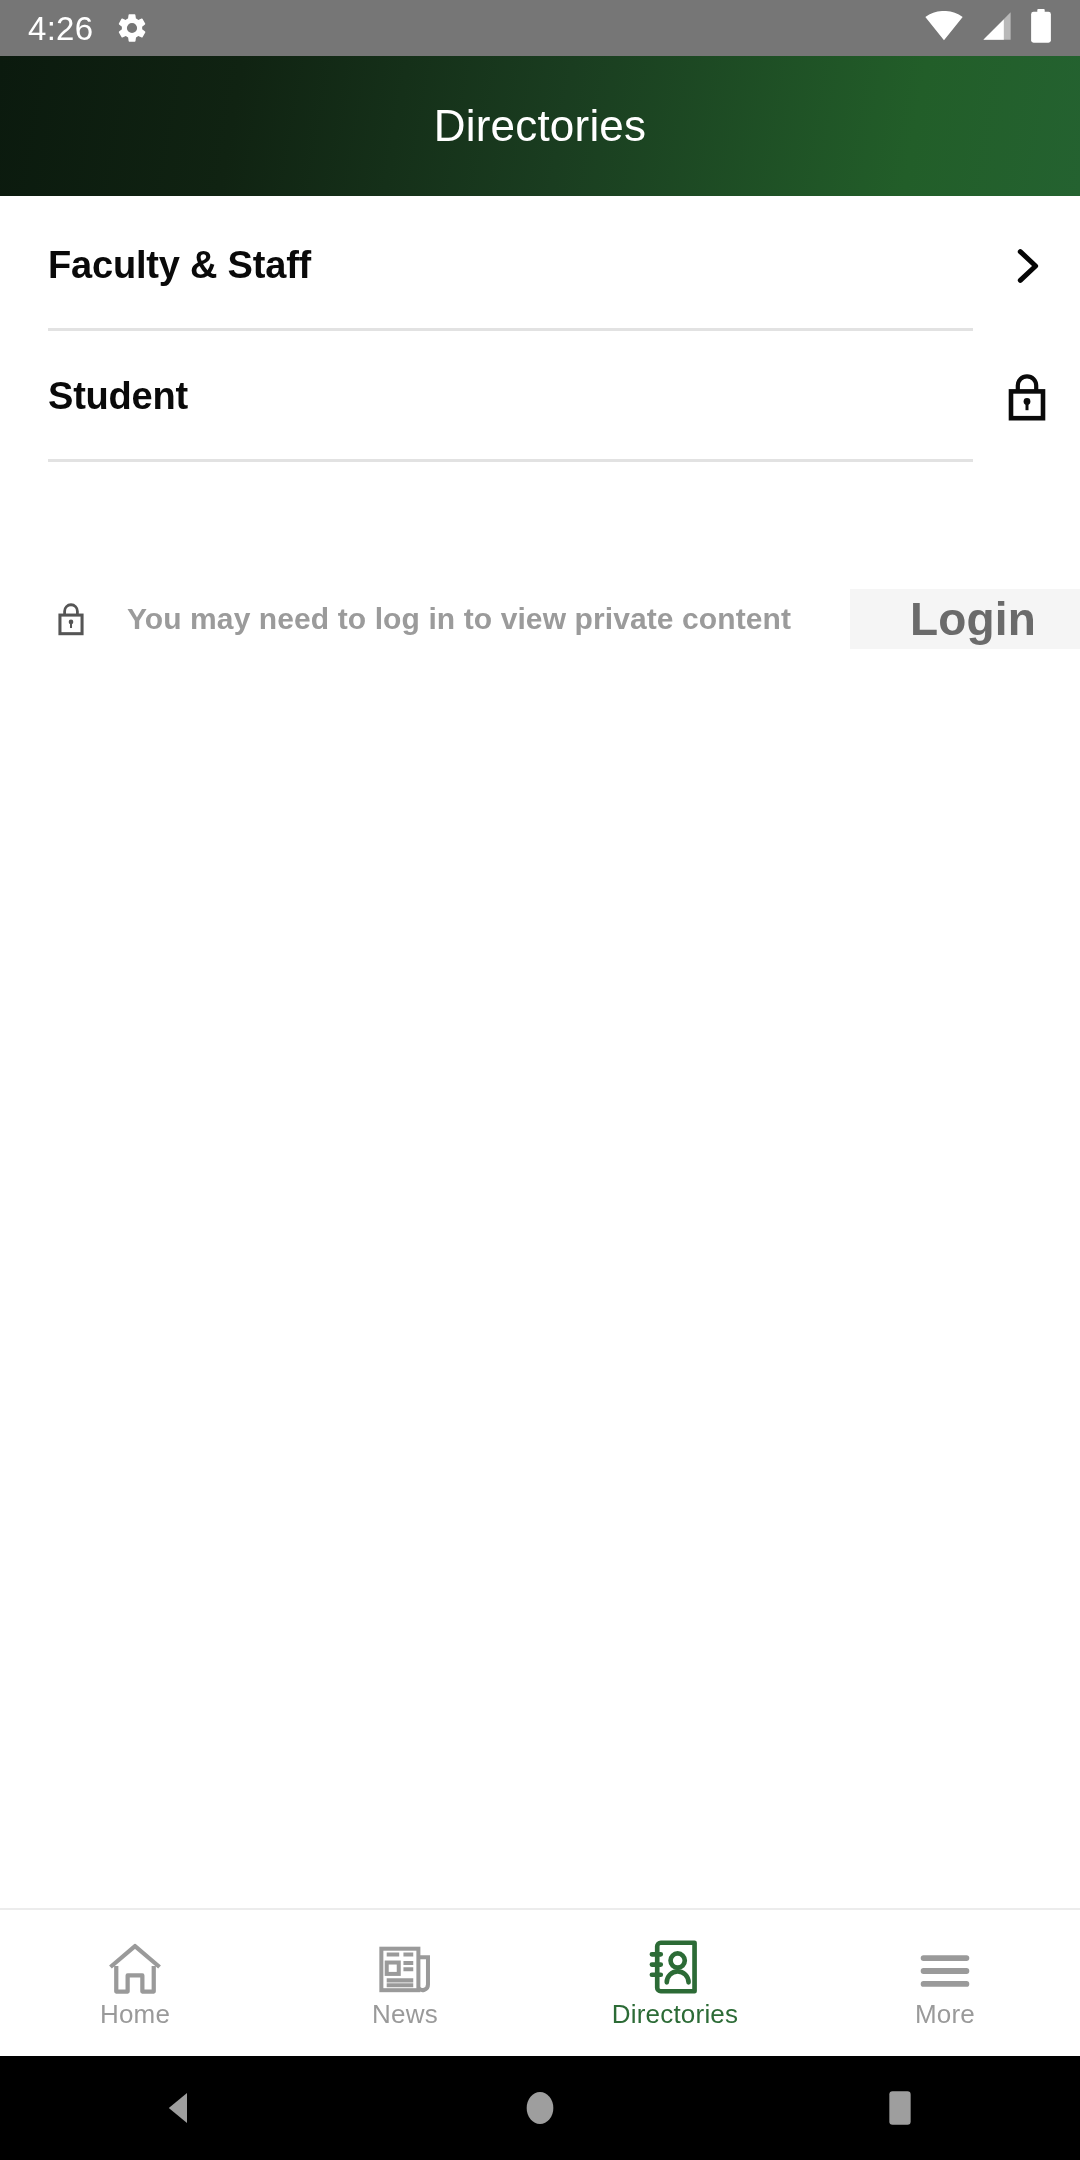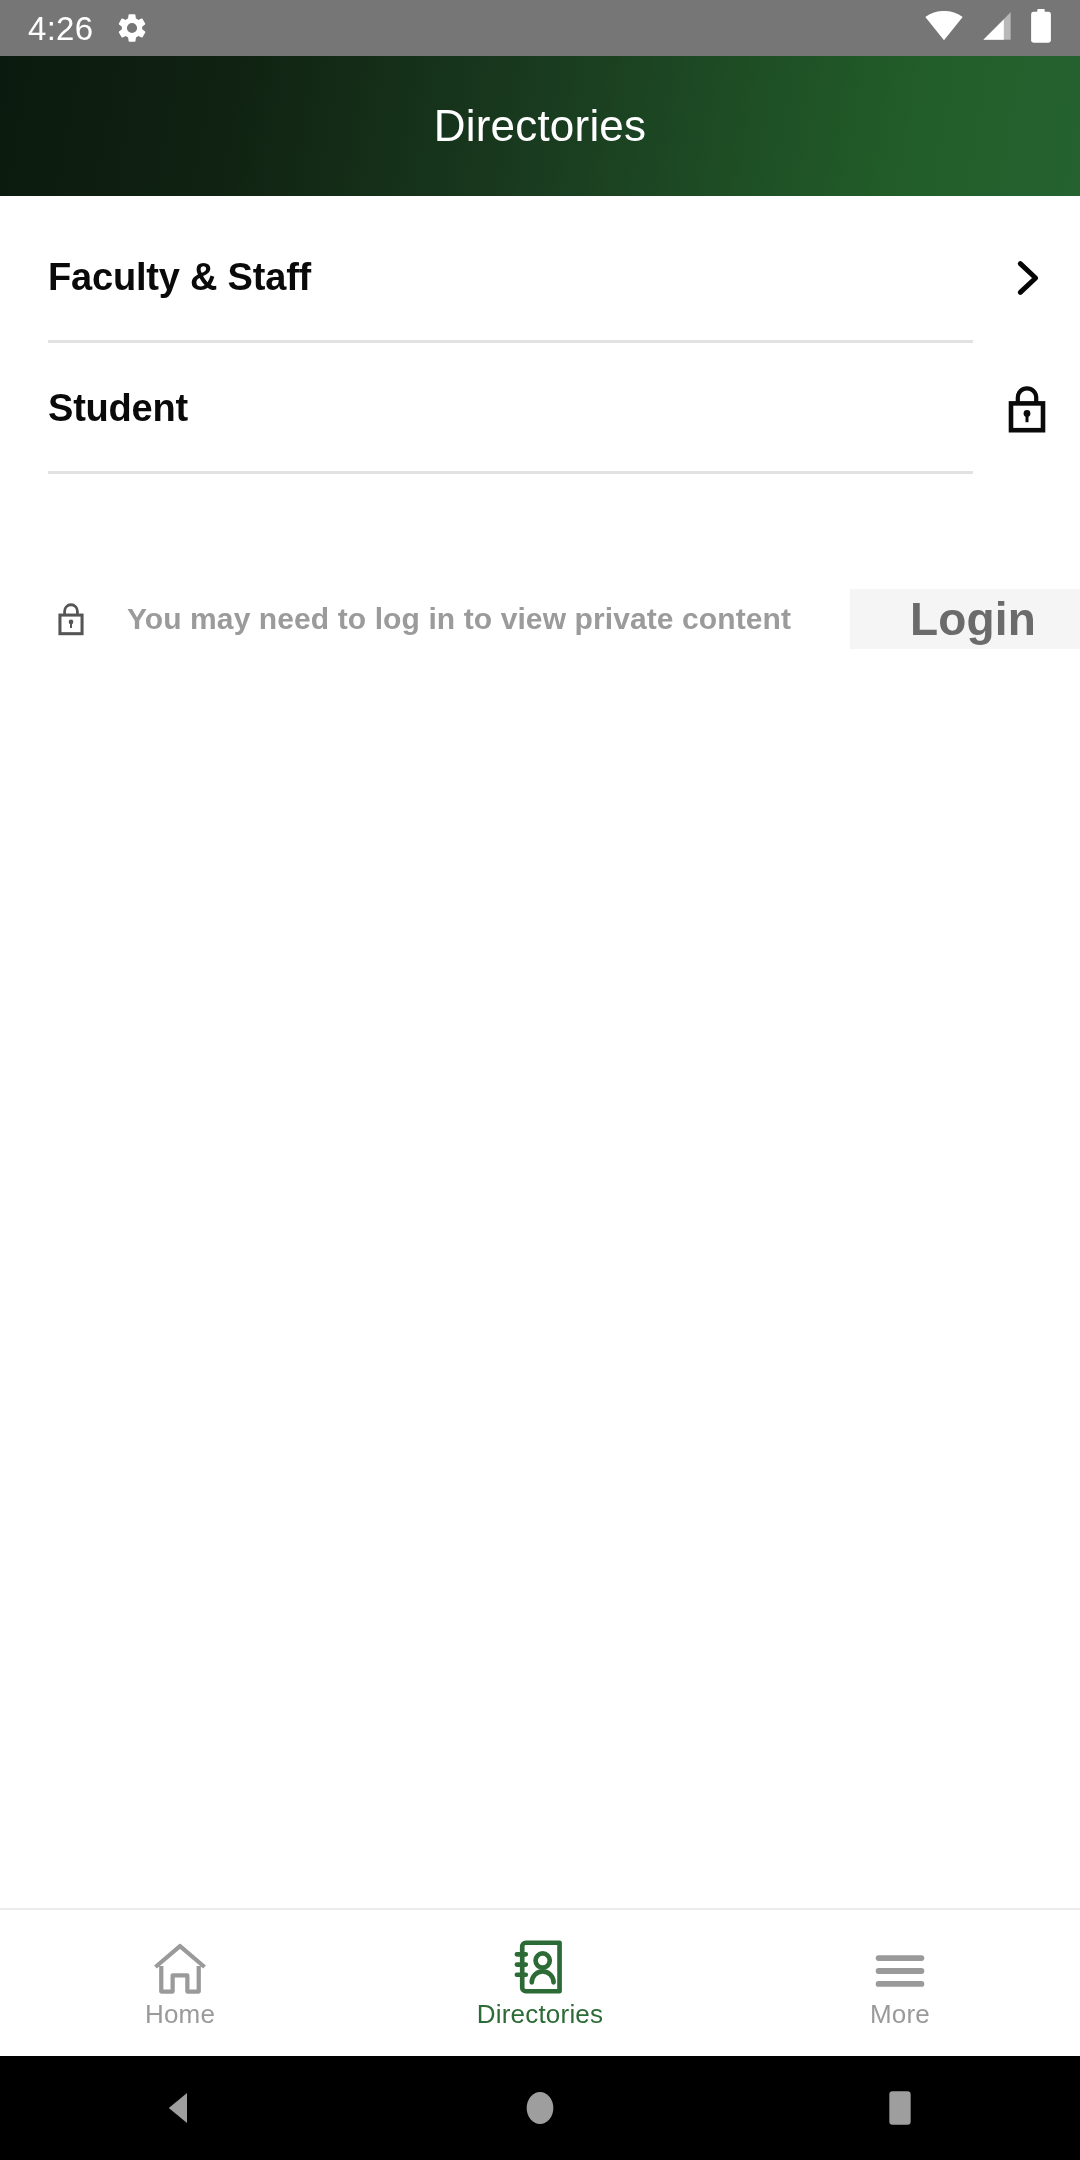--- a/index.html
+++ b/index.html
@@ -24,21 +24,21 @@
 
   
   .appbar{
     position:absolute; top:56px; left:0; width:1080px; height:140px;
     background:linear-gradient(100deg,#0b1a0e 0%,#102312 22%,#1a3d20 52%,#225e29 84%,#246230 100%);
     display:flex; align-items:center; justify-content:center;
   }
   .appbar-title{ color:#ffffff; font-size:44px; font-weight:400; letter-spacing:.2px; }
 
   
-  .list{ position:absolute; top:212px; left:0; width:1080px; }
+  .list{ position:absolute; top:200px; left:0; width:1080px; }
   .row{
     position:relative; height:131px; display:flex; align-items:center;
     padding:0 30px 0 48px;
   }
   .row-label{ font-size:38px; font-weight:700; color:#0a0a0a; letter-spacing:-.2px; }
   .row-spacer{ flex:1; }
   .row-acc{ display:flex; align-items:center; justify-content:flex-end; width:86px; }
   .row-divider{
     position:absolute; left:48px; bottom:0; width:925px; height:3px; background:#e2e2e2;
   }
@@ -166,20 +166,31 @@
     <div class="tab">
       <span class="tab-icon">
         <svg width="58" height="56" viewBox="0 0 26 25" fill="none" stroke="#9a9a9a" stroke-width="1.9" stroke-linejoin="round">
           <path d="M2 11.6 13 2.2 24 11.6"></path>
           <path d="M4.6 11.1V22.6h5.1v-7.2h6.6v7.2h5.1V11.1"></path>
         </svg>
       </span>
       <span class="tab-label">Home</span>
     </div>
 
+    <div class="tab">
+      <span class="tab-icon">
+        <svg width="58" height="56" viewBox="0 0 26 25" fill="none" stroke="#9a9a9a" stroke-width="1.8">
+          <rect x="2.4" y="3.4" width="16.6" height="18.6"></rect>
+          <path d="M19 7.2h4.3v12.3a2.4 2.4 0 0 1-4.3 1.5"></path>
+          <rect x="4.8" y="9.6" width="5.4" height="5.1"></rect>
+          <path d="M12.3 6h4.4M4.8 6h5.6M12.3 9.8h4.4M12.3 12.6h4.4M4.8 17.6h11.9M4.8 19.8h11.9"></path>
+        </svg>
+      </span>
+      <span class="tab-label">News</span>
+    </div>
 
 
     <div class="tab active">
       <span class="tab-icon">
         <svg width="58" height="60" viewBox="0 0 26 27" fill="none" stroke="#2c6b36" stroke-width="2.1">
           <path d="M6.6 2.6h15.2v21.8H6.6a1.6 1.6 0 0 1-1.6-1.6V4.2a1.6 1.6 0 0 1 1.6-1.6z" stroke-linejoin="round"></path>
           <path d="M2.6 7.8h4M2.6 12.4h4M2.6 17h4" stroke-linecap="round"></path>
           <circle cx="14.2" cy="10.6" r="3.2"></circle>
           <path d="M9.3 20.4a4.9 4.9 0 0 1 9.8 0" stroke-linecap="round"></path>
         </svg>

